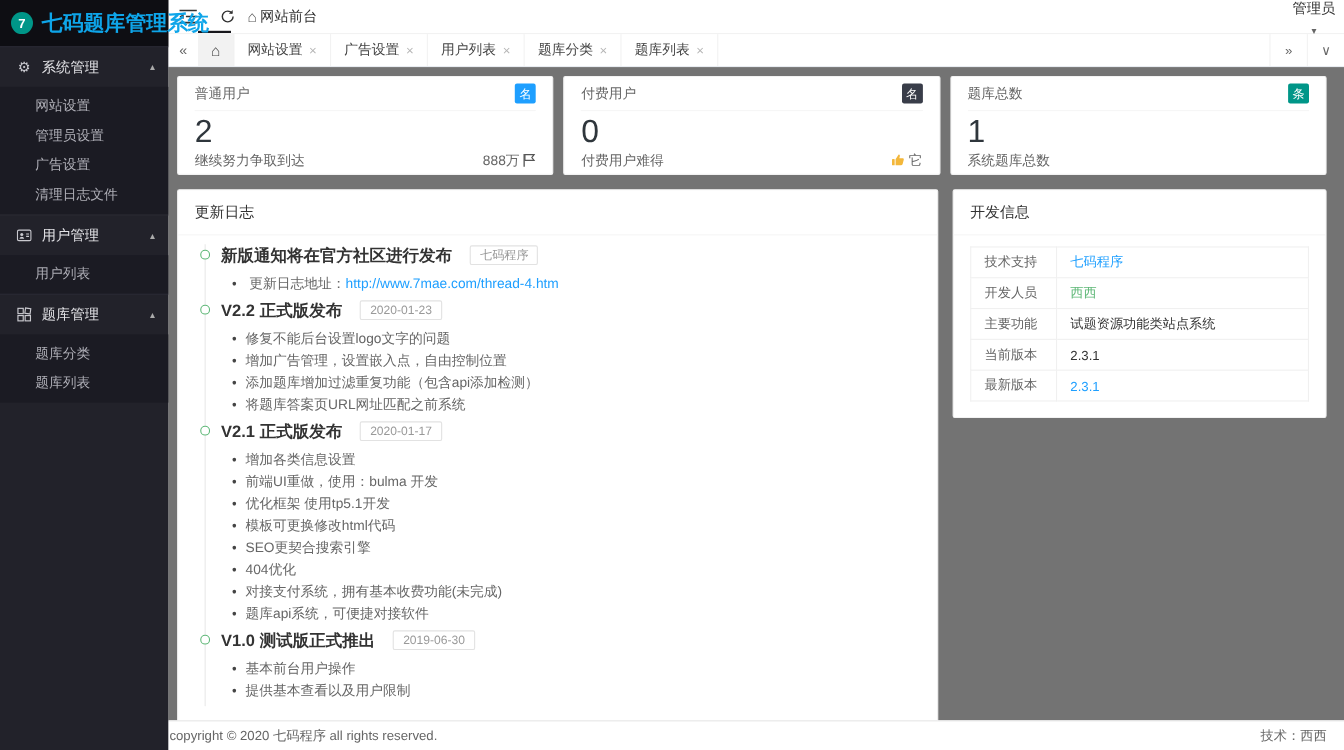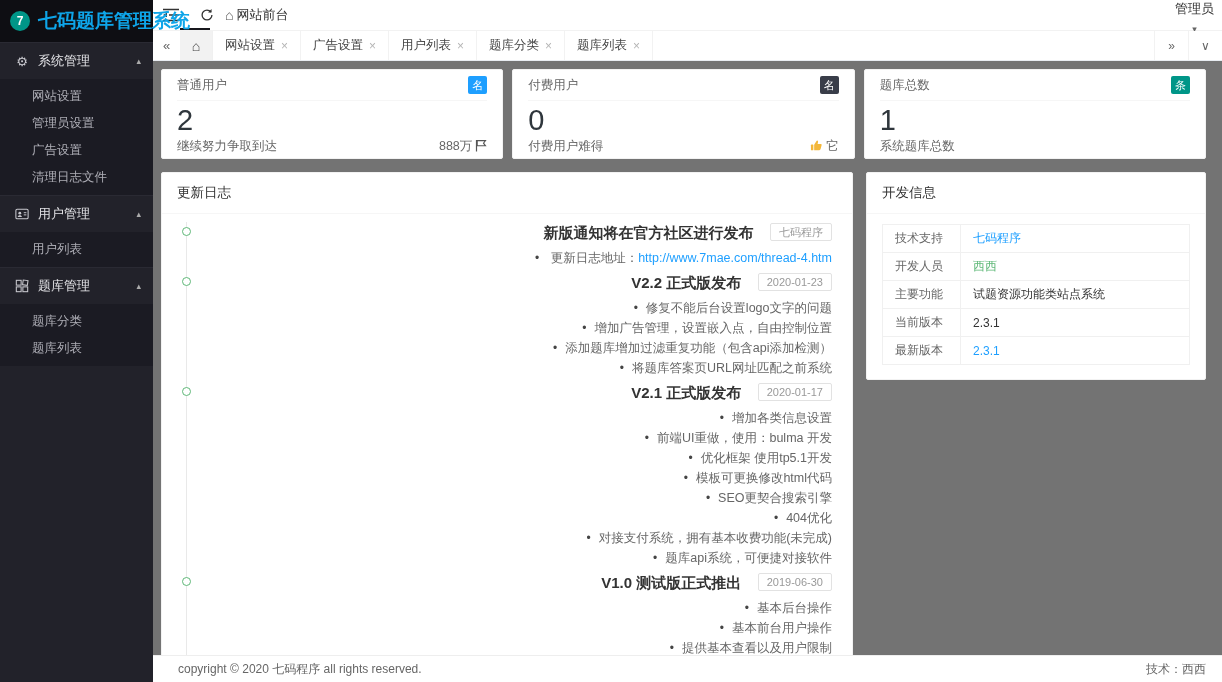--- a/index.html
+++ b/index.html
@@ -79,21 +79,21 @@
   .foot-right { display:flex; align-items:center; gap:3px; }
 
   .panels-row { display:flex; gap:13px; margin-top:13px; align-items:flex-start; }
   .panel { background:#fff; border:1px solid #f2f2f2; border-radius:2px; }
   .panel-head { padding:11px 15px; border-bottom:1px solid #f6f6f6; font-size:13.5px;
     color:#333; }
   .panel-log { flex:1; min-height:620px; }
   .panel-dev { flex:0 0 340px; }
 
   
-  .log-body { padding:8px 20px 0 20px;text-align:right; }
+  .log-body { padding:8px 20px 0 20px; }
   .timeline { margin-left:4px; border-left:1px solid #e9e9e9; padding-left:14px; }
   .tl-item { position:relative; padding-bottom:4px; }
   .tl-dot { position:absolute; left:-19.5px; top:5px; width:9px; height:9px;
     background:#fff; border:1px solid #5FB878; border-radius:50%; }
   .tl-title-row { line-height:21px; }
   .tl-title { font-size:15px; font-weight:bold; color:#333; }
   .tl-tag { display:inline-block; border:1px solid #e2e2e2; border-radius:2px;
     color:#999; font-size:11px; line-height:16px; padding:0 8px; margin-left:12px;
     position:relative; top:-2px; cursor:default; background:#fff; }
   .tl-bullets { list-style:none; margin:5px 0 0 10px; }
@@ -105,21 +105,21 @@
   .dev-body { padding:10px 15px 14px 15px; }
   .dev-table { width:100%; border-collapse:collapse; font-size:12px; color:#333; }
   .dev-table td { border:1px solid #f0f0f0; padding:5px 12px; height:23px; }
   .dev-label { width:78px; color:#666; }
   .link-blue { color:#1E9FFF; text-decoration:none; cursor:pointer; }
   .link-green { color:#5FB878; text-decoration:none; cursor:pointer; }
 
   
   .footer { position:absolute; left:153px; right:0; bottom:0; height:27px; background:#fff;
     border-top:1px solid #eee; display:flex; align-items:center;
-    justify-content:space-between; padding:0 16px 0 25px; font-size:12px; color:#666;
+    justify-content:space-between; padding:0 16px 0 1px; font-size:12px; color:#666;
     z-index:4; }
 </style>
 </head>
 <body>
 
 <aside class="sidebar">
   <div class="logo-bar">
     <span class="logo-circle">7</span>
     <span class="logo-title">七码题库管理系统</span>
   </div>
@@ -344,21 +344,20 @@
             </ul>
           </div>
 
           <div class="tl-item">
             <span class="tl-dot"></span>
             <div class="tl-title-row">
               <span class="tl-title">V1.0 测试版正式推出</span>
               <span class="tl-tag">2019-06-30</span>
             </div>
             <ul class="tl-bullets">
-              <li>基本后台操作</li>
               <li>基本前台用户操作</li>
               <li>提供基本查看以及用户限制</li>
             </ul>
           </div>
 
         </div>
       </div>
     </section>
 
     <section class="panel panel-dev">

